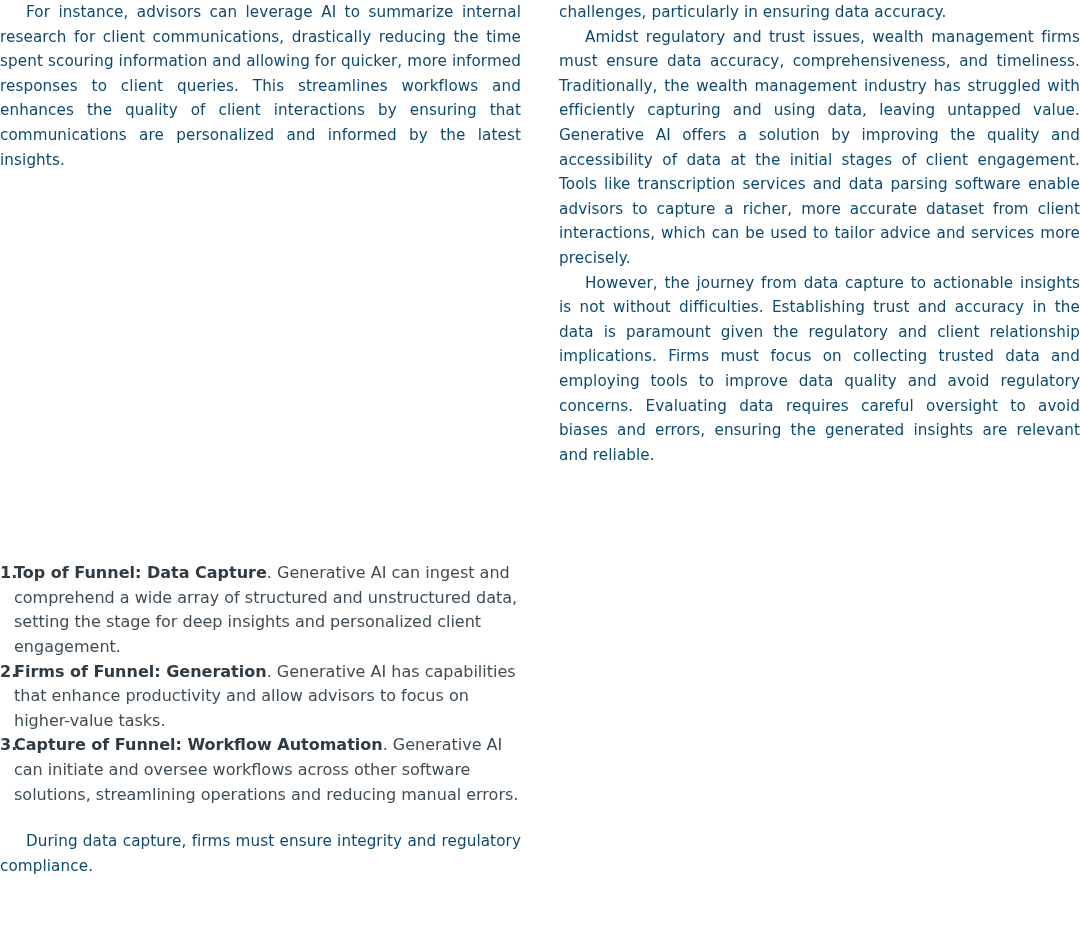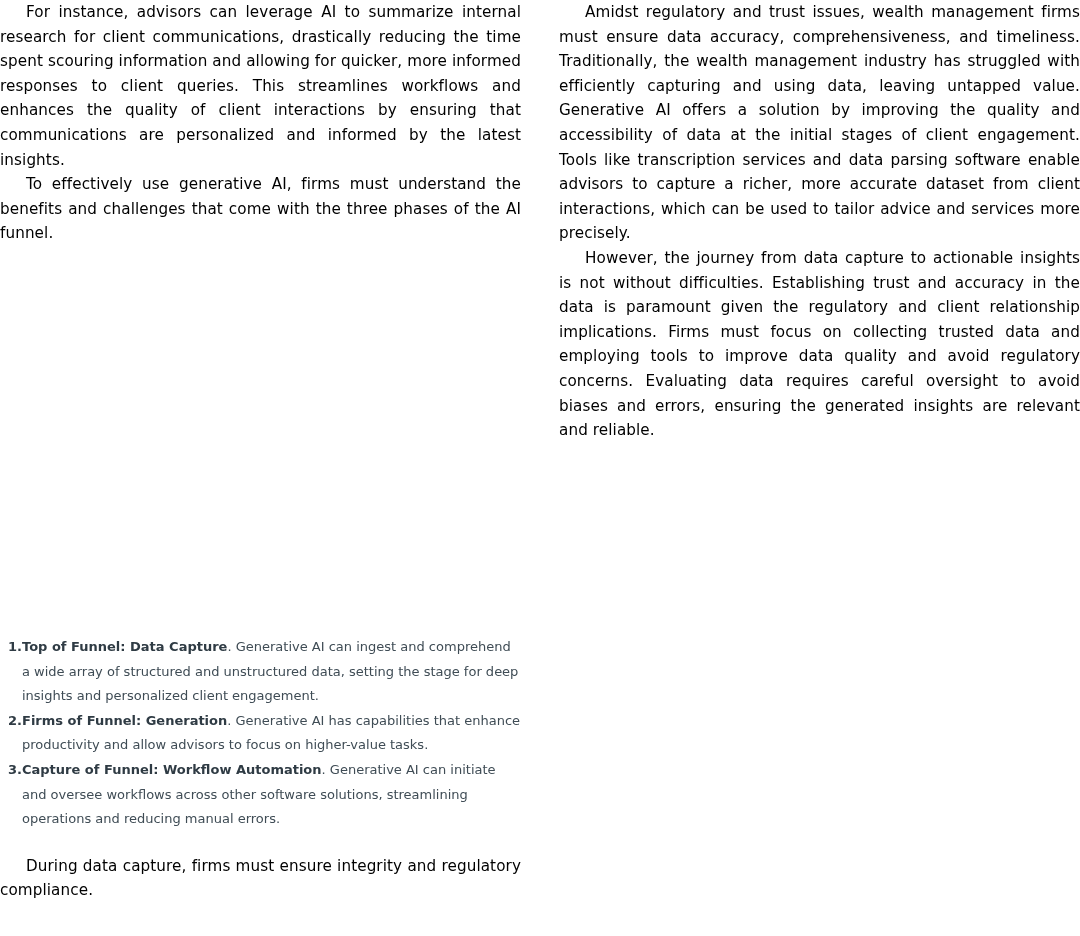--- a/index.html
+++ b/index.html
@@ -27,38 +27,38 @@
   }
   .col-left { left: 0; }
   .col-right { left: 559px; }
 
   p.body-text {
     margin: 0;
     font-size: 15.2px;
     line-height: 24.6px;
     text-align: justify;
     text-justify: inter-word;
-    color: #000000;
+    color: #0c4a6e;
     letter-spacing: 0.1px;
   }
   p.indented {
     text-indent: 26px;
   }
 
   ol.funnel-list {
     margin: 0;
     padding: 0;
     list-style: none;
     counter-reset: funnel;
   }
   ol.funnel-list > li {
     position: relative;
-    margin: 0 0 0 8px;
+    margin: 0 0 0 0;
     padding-left: 14px;
-    font-size: 13px;
+    font-size: 16px;
     line-height: 24.6px;
     color: #3f4c55;
     text-align: left;
   }
   ol.funnel-list > li::before {
     counter-increment: funnel;
     content: counter(funnel) ".";
     position: absolute;
     left: 0;
     top: 0;
@@ -76,21 +76,20 @@
 </style>
 </head>
 <body>
 
 <div class="page">
 
   <div class="column col-left">
 
     <p class="body-text indented">For instance, advisors can leverage AI to summarize internal research for client communications, drastically reducing the time spent scouring information and allowing for quicker, more informed responses to client queries. This streamlines workflows and enhances the quality of client interactions by ensuring that communications are personalized and informed by the latest insights.</p>
 
-    <p class="body-text indented">To effectively use generative AI, firms must understand the benefits and challenges that come with the three phases of the AI funnel.</p>
 
     <div style="height: 389px;"></div>
 
     <ol class="funnel-list">
       <li>
         <span class="lead">Top of Funnel: Data Capture</span><span>. Generative AI can ingest and comprehend a wide array of structured and unstructured data, setting the stage for deep insights and personalized client engagement.</span>
       </li>
       <li>
         <span class="lead">Firms of Funnel: Generation</span><span>. Generative AI has capabilities that enhance productivity and allow advisors to focus on higher-value tasks.</span>
       </li>
@@ -101,20 +100,21 @@
 
     <div class="block-after-list">
       <p class="body-text indented">During data capture, firms must ensure integrity and regulatory compliance.</p>
 
     </div>
 
   </div>
 
   <div class="column col-right">
 
+    <p class="body-text">challenges, particularly in ensuring data accuracy.</p>
 
     <p class="body-text indented">Amidst regulatory and trust issues, wealth management firms must ensure data accuracy, comprehensiveness, and timeliness. Traditionally, the wealth management industry has struggled with efficiently capturing and using data, leaving untapped value. Generative AI offers a solution by improving the quality and accessibility of data at the initial stages of client engagement. Tools like transcription services and data parsing software enable advisors to capture a richer, more accurate dataset from client interactions, which can be used to tailor advice and services more precisely.</p>
 
     <p class="body-text indented">However, the journey from data capture to actionable insights is not without difficulties. Establishing trust and accuracy in the data is paramount given the regulatory and client relationship implications. Firms must focus on collecting trusted data and employing tools to improve data quality and avoid regulatory concerns. Evaluating data requires careful oversight to avoid biases and errors, ensuring the generated insights are relevant and reliable.</p>
 
   </div>
 
 </div>
 
 </body></html>

